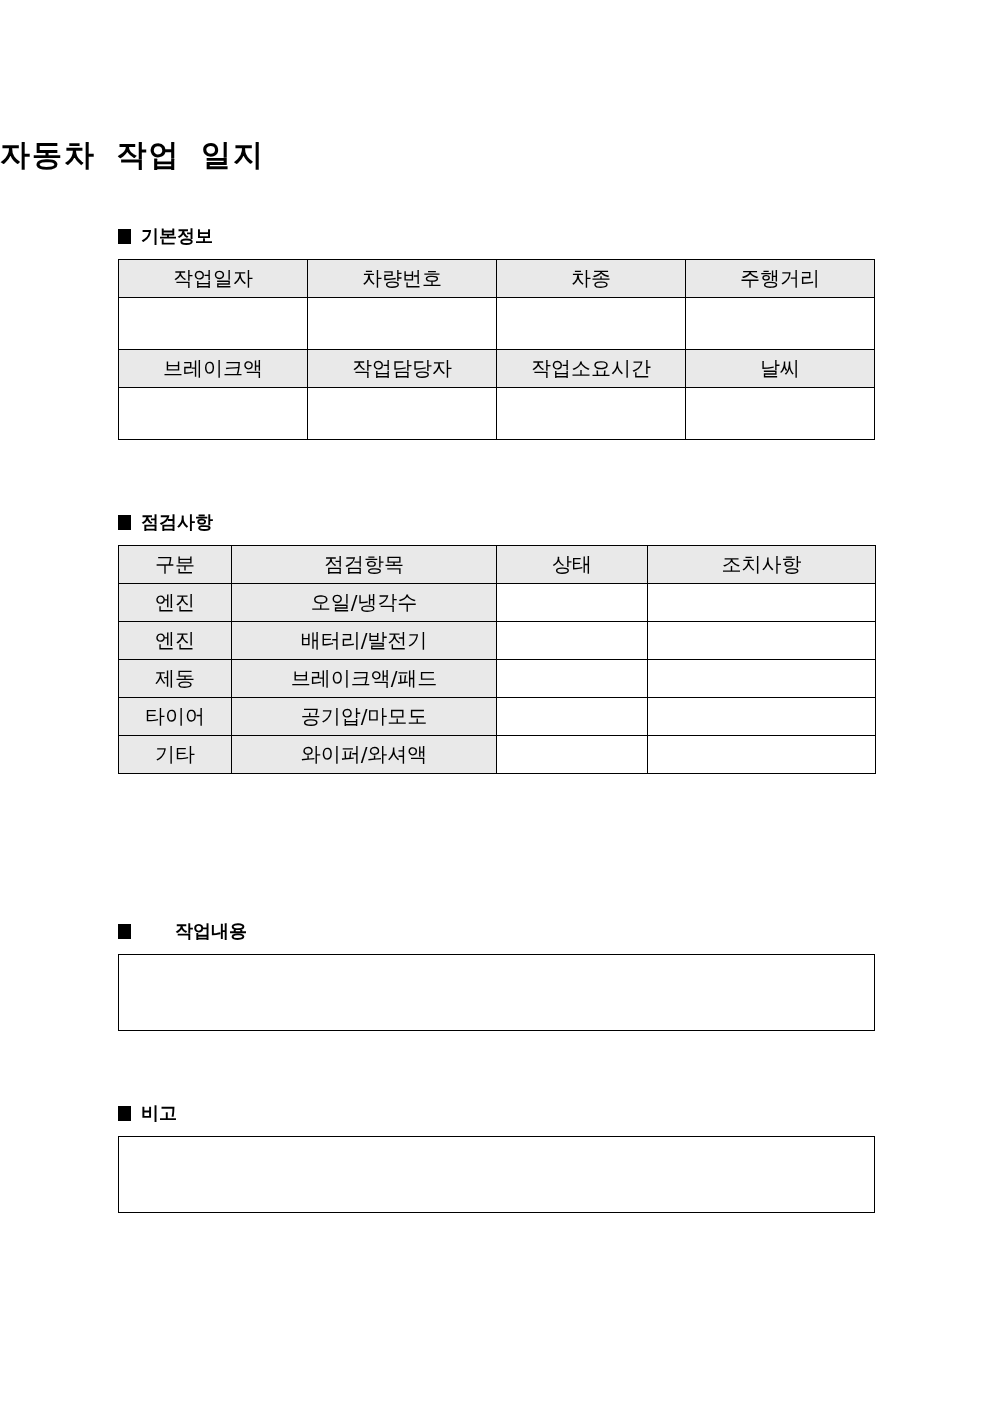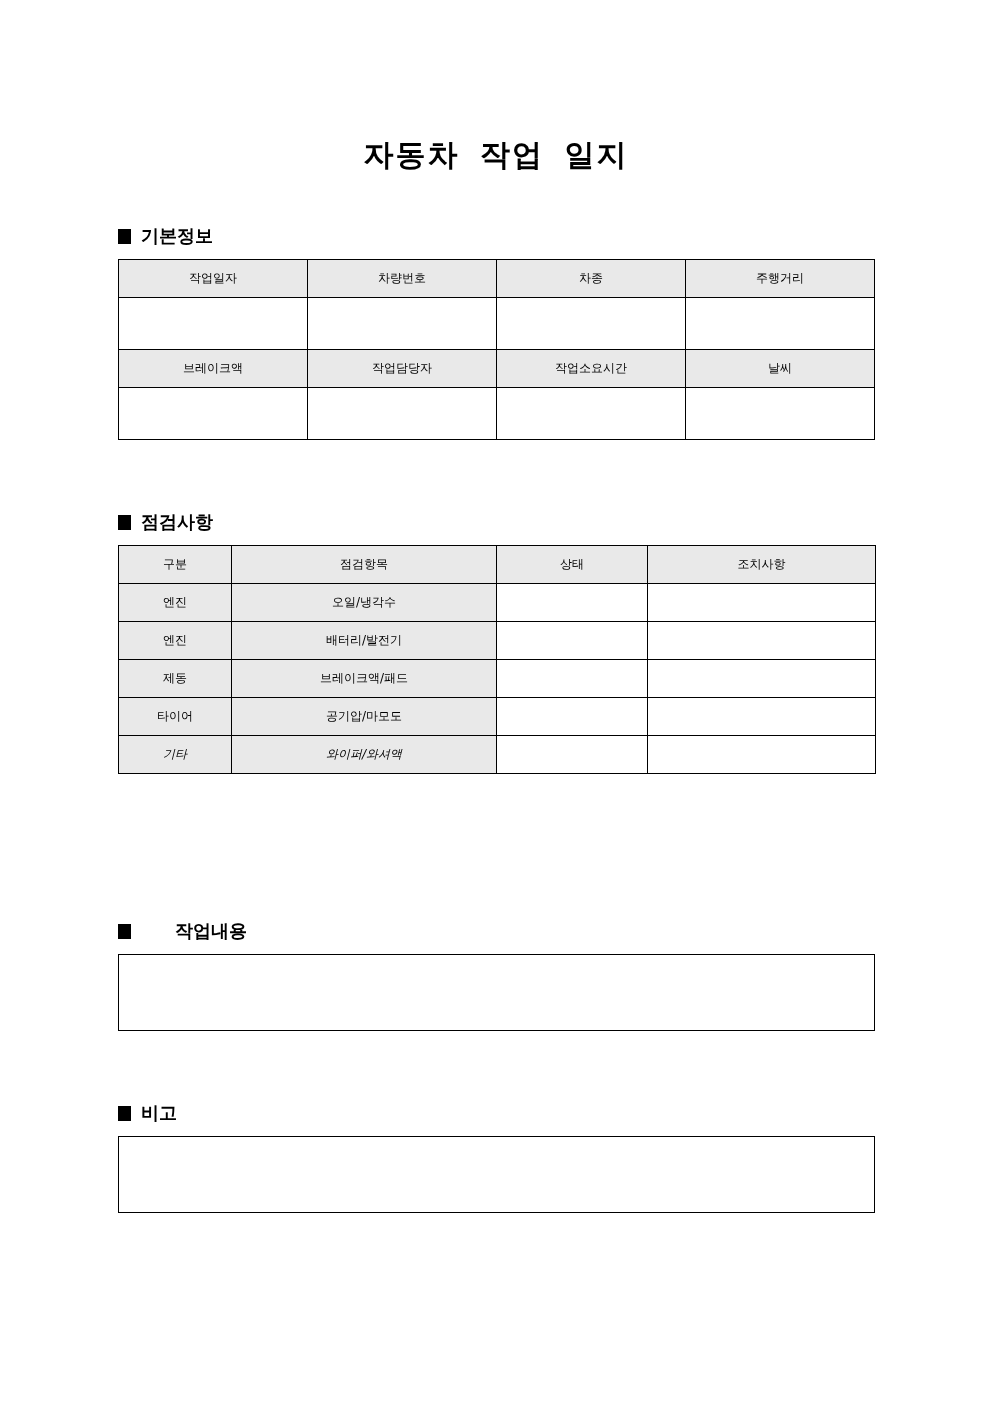--- a/index.html
+++ b/index.html
@@ -1,21 +1,21 @@
 <!DOCTYPE html>
 <html><head>
 <meta charset="utf-8">
 <style>
   html, body { margin:0; padding:0; background:#fff; }
   body { width:992px; height:1403px; position:relative; font-family:"DejaVu Sans", sans-serif; color:#000; }
-  .title { position:absolute; left:0; top:135px; width:992px; text-align:center; font-size:30px; font-weight:bold; letter-spacing:2px; word-spacing:8px; }
+  .title { position:absolute; left:0; top:135px; width:992px; text-align:left; font-size:30px; font-weight:bold; letter-spacing:2px; word-spacing:8px; }
   .sec { position:absolute; left:118px; font-size:18px; font-weight:bold; display:flex; align-items:center; }
   .sq { display:inline-block; width:13px; height:15px; background:#000; margin-right:10px; }
   table { position:absolute; left:118px; width:757px; border-collapse:collapse; table-layout:fixed; }
-  td { border:1px solid #000; text-align:center; font-size:12px; padding:0; }
+  td { border:1px solid #000; text-align:center; font-size:20px; padding:0; }
   .hd { background:#e9e9e9; }
   .box { position:absolute; left:118px; width:755px; height:75px; border:1px solid #000; }
 </style>
 </head>
 <body>
 
 <div class="title">자동차 작업 일지</div>
 
 <div class="sec" style="top:224px;">
   <span class="sq"></span>
@@ -87,21 +87,21 @@
     <td class="hd">브레이크액/패드</td>
     <td></td>
     <td></td>
   </tr>
   <tr style="height:38px;">
     <td class="hd">타이어</td>
     <td class="hd">공기압/마모도</td>
     <td></td>
     <td></td>
   </tr>
-  <tr style="height:38px;font-style:italic;">
+  <tr style="height:38px;">
     <td class="hd">기타</td>
     <td class="hd">와이퍼/와셔액</td>
     <td></td>
     <td></td>
   </tr>
 </tbody>
   </table>
 
 <div class="sec" style="top:919px;gap:34px;">
   <span class="sq"></span>

